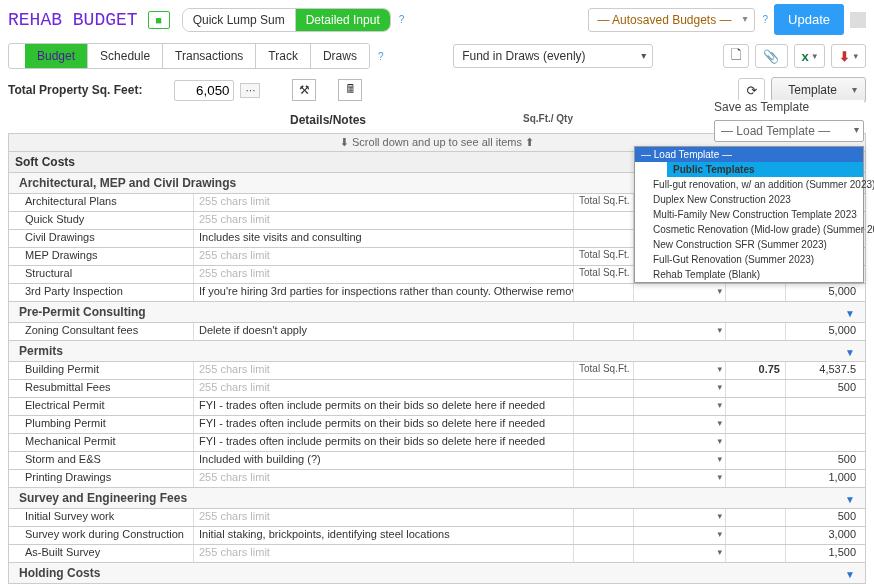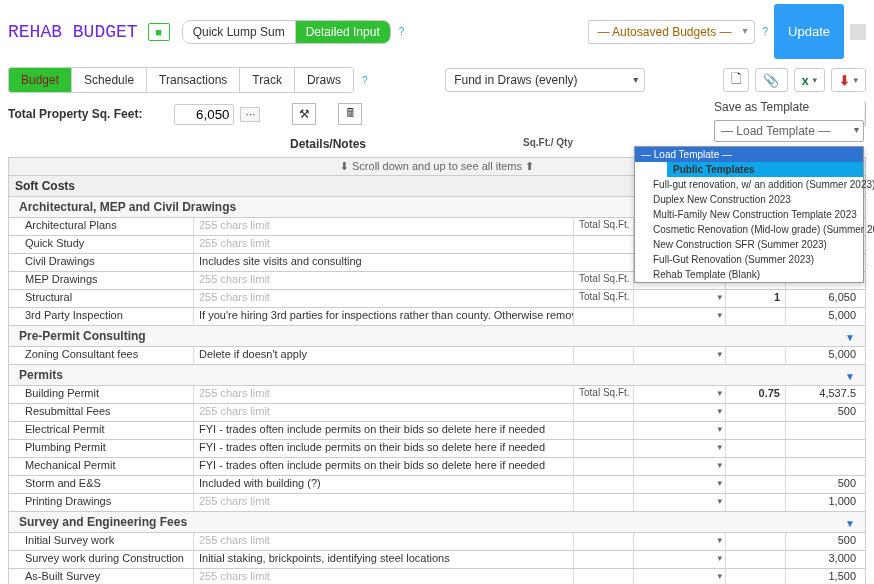--- a/index.html
+++ b/index.html
@@ -71,21 +71,21 @@
     position: absolute;
     right: 6px;
     top: 4px;
     color: #888;
     font-size: 10px;
   }
   .btn-primary {
     background: #2e9df7;
     color: #fff;
     border-radius: 3px;
-    padding: 20px 14px;
+    padding: 8px 14px;
     cursor: pointer;
     font-size: 13px;
   }
   .gray-sq {
     width: 16px; height: 16px;
     background: #ddd;
     display: inline-block;
   }
   .row2 {
     display: flex;
@@ -99,21 +99,21 @@
     border-radius: 3px;
     overflow: hidden;
   }
   .nav-tab {
     padding: 5px 12px;
     border-right: 1px solid #ccc;
     cursor: pointer;
     background: #fff;
   }
   .nav-tab:last-child { border-right: none; }
-  .nav-tab.active { background: #2fc132; color: #7f1d1d; }
+  .nav-tab.active { background: #2fc132; color: #4c1d95; margin-left: 16px; }
   .fund-select {
     border: 1px solid #ccc;
     border-radius: 3px;
     padding: 4px 8px;
     width: 200px;
     cursor: pointer;
     position: relative;
     margin-left: auto;
     margin-right: auto;
   }

